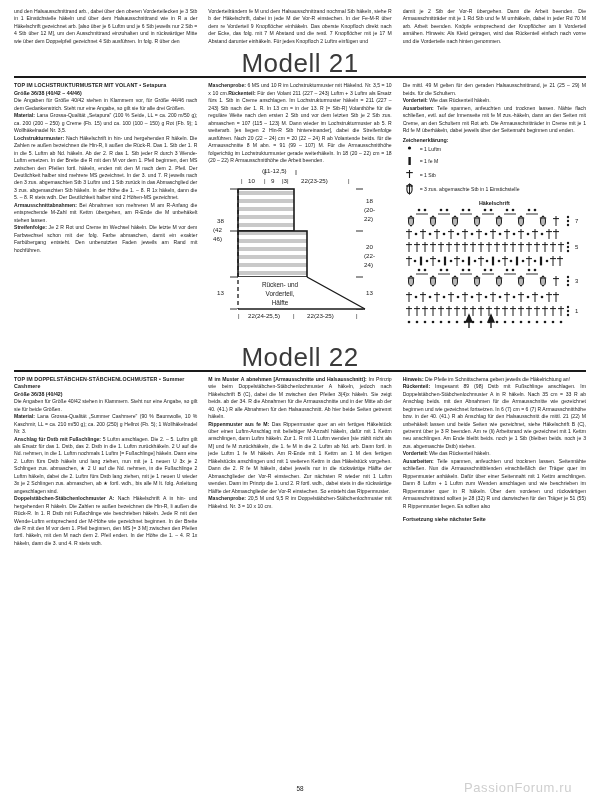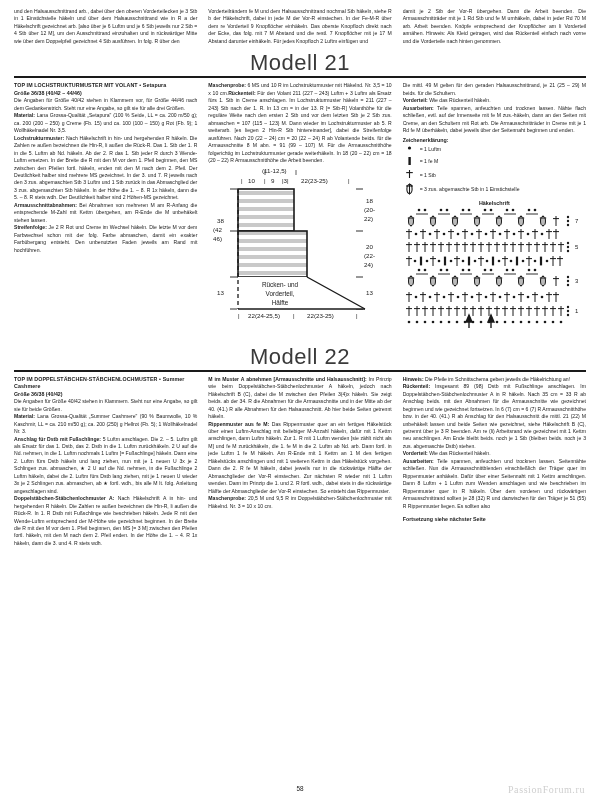--- a/index.html
+++ b/index.html
@@ -22,43 +22,43 @@
 
   .headline{
     font-size:5.3px;font-weight:bold;line-height:7.5px;margin:0;
     letter-spacing:.02em;
   }
   .sub{font-size:5.3px;font-weight:bold;line-height:7.5px;margin:0;}
 
   
   .model-band{position:relative;margin:6px 0 0 0;}
   .model-title{
-    text-align:center;font-size:22px;font-weight:400;line-height:24px;
+    text-align:center;font-size:26px;font-weight:400;line-height:24px;
     color:#3a3a3a;letter-spacing:.5px;
   }
   .rule{height:2.2px;background:#1a1a1a;margin-top:1px;}
 
   
   .schem{position:relative;width:100%;height:152px;margin-top:3px;}
   .schem svg{display:block;}
 
   
   .key-title{font-size:5.3px;font-weight:bold;margin:2px 0 1px 0;}
   .keyrow{display:flex;align-items:center;gap:4px;margin:1.5px 0;}
   .keysym{width:13px;text-align:center;display:inline-block;font-size:6px;line-height:8px;}
   .keytxt{font-size:5.1px;line-height:7px;}
 
   .chart-title{font-size:5.4px;font-weight:bold;text-align:center;margin:3px 0 1px 0;}
   .chart-wrap{width:100%;}
 
   
   .pagenum{position:absolute;left:0;right:0;bottom:8px;text-align:center;font-size:6.4px;color:#222;}
   .watermark{
-    position:absolute;right:15px;bottom:5px;font-size:10px;letter-spacing:.6px;
-    color:#cfcfcf;font-family:Liberation Serif, serif;
+    position:absolute;right:28px;bottom:5px;font-size:13px;letter-spacing:.6px;
+    color:#cfcfcf;font-family:Liberation Sans, sans-serif;
   }
   .cont{font-size:5.3px;font-weight:bold;margin-top:6px;}
 </style>
 </head>
 <body>
 
 <div class="page">
 
   <div class="cols">
     <div class="col">

